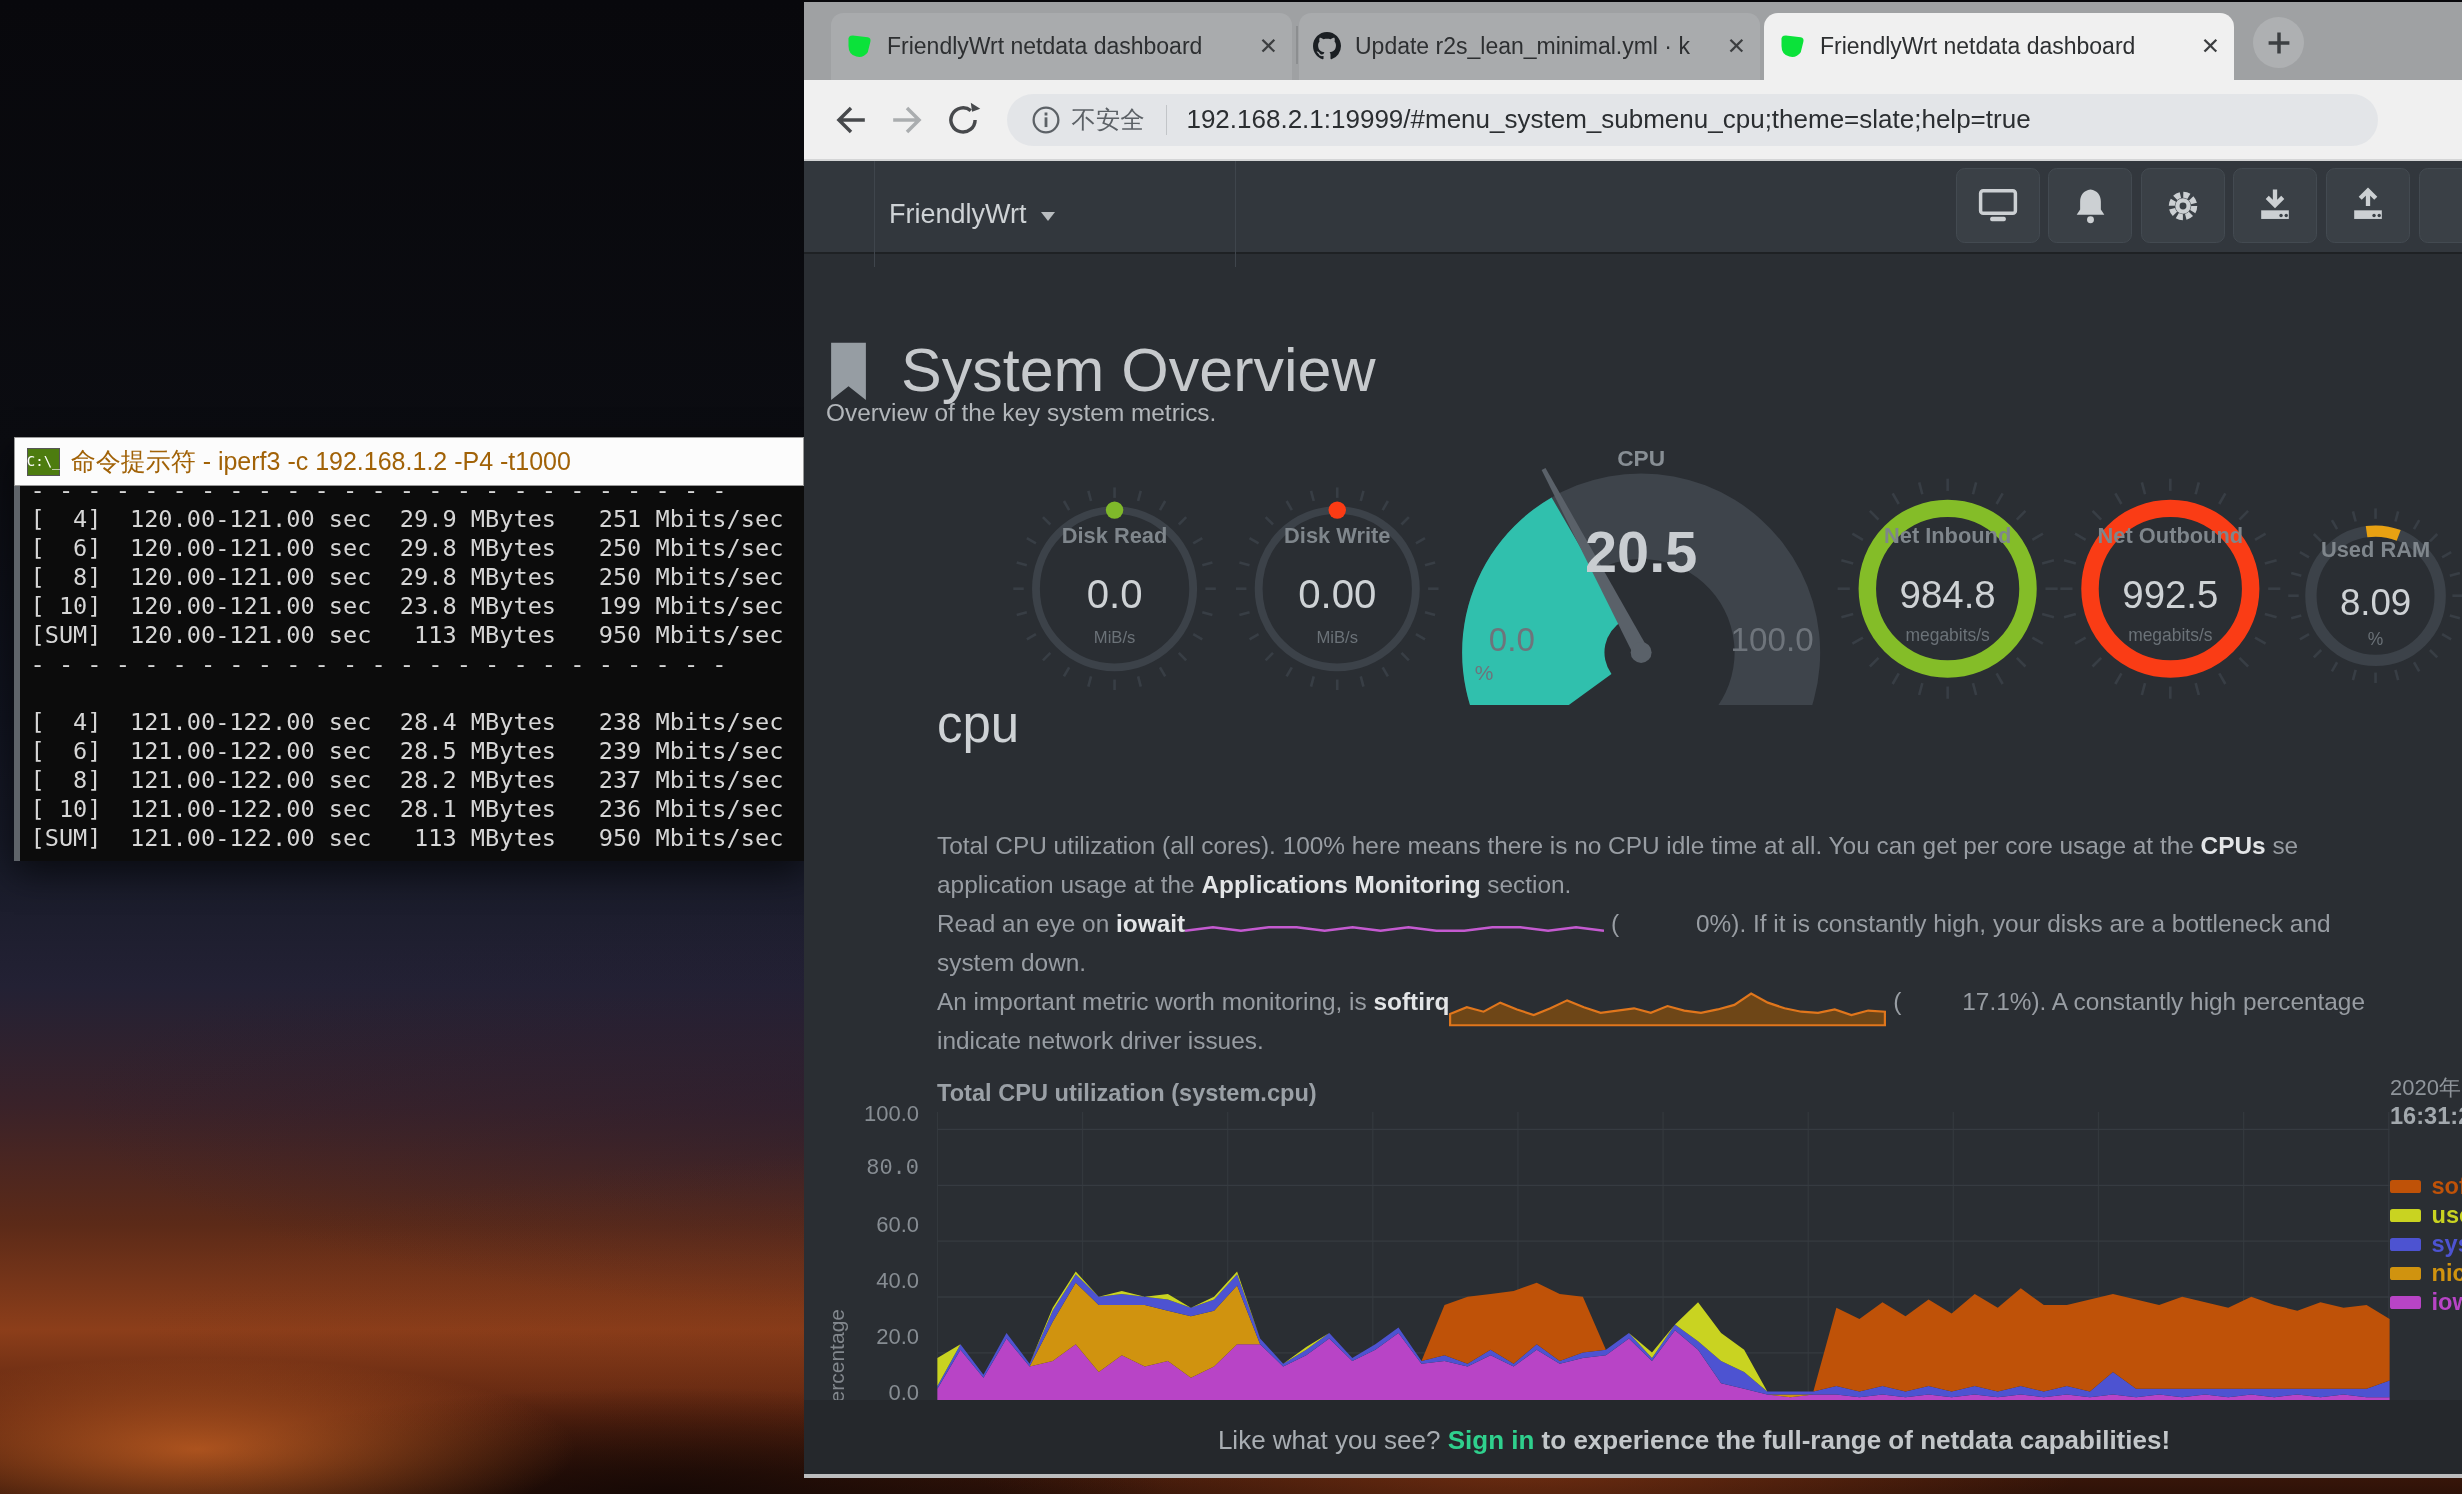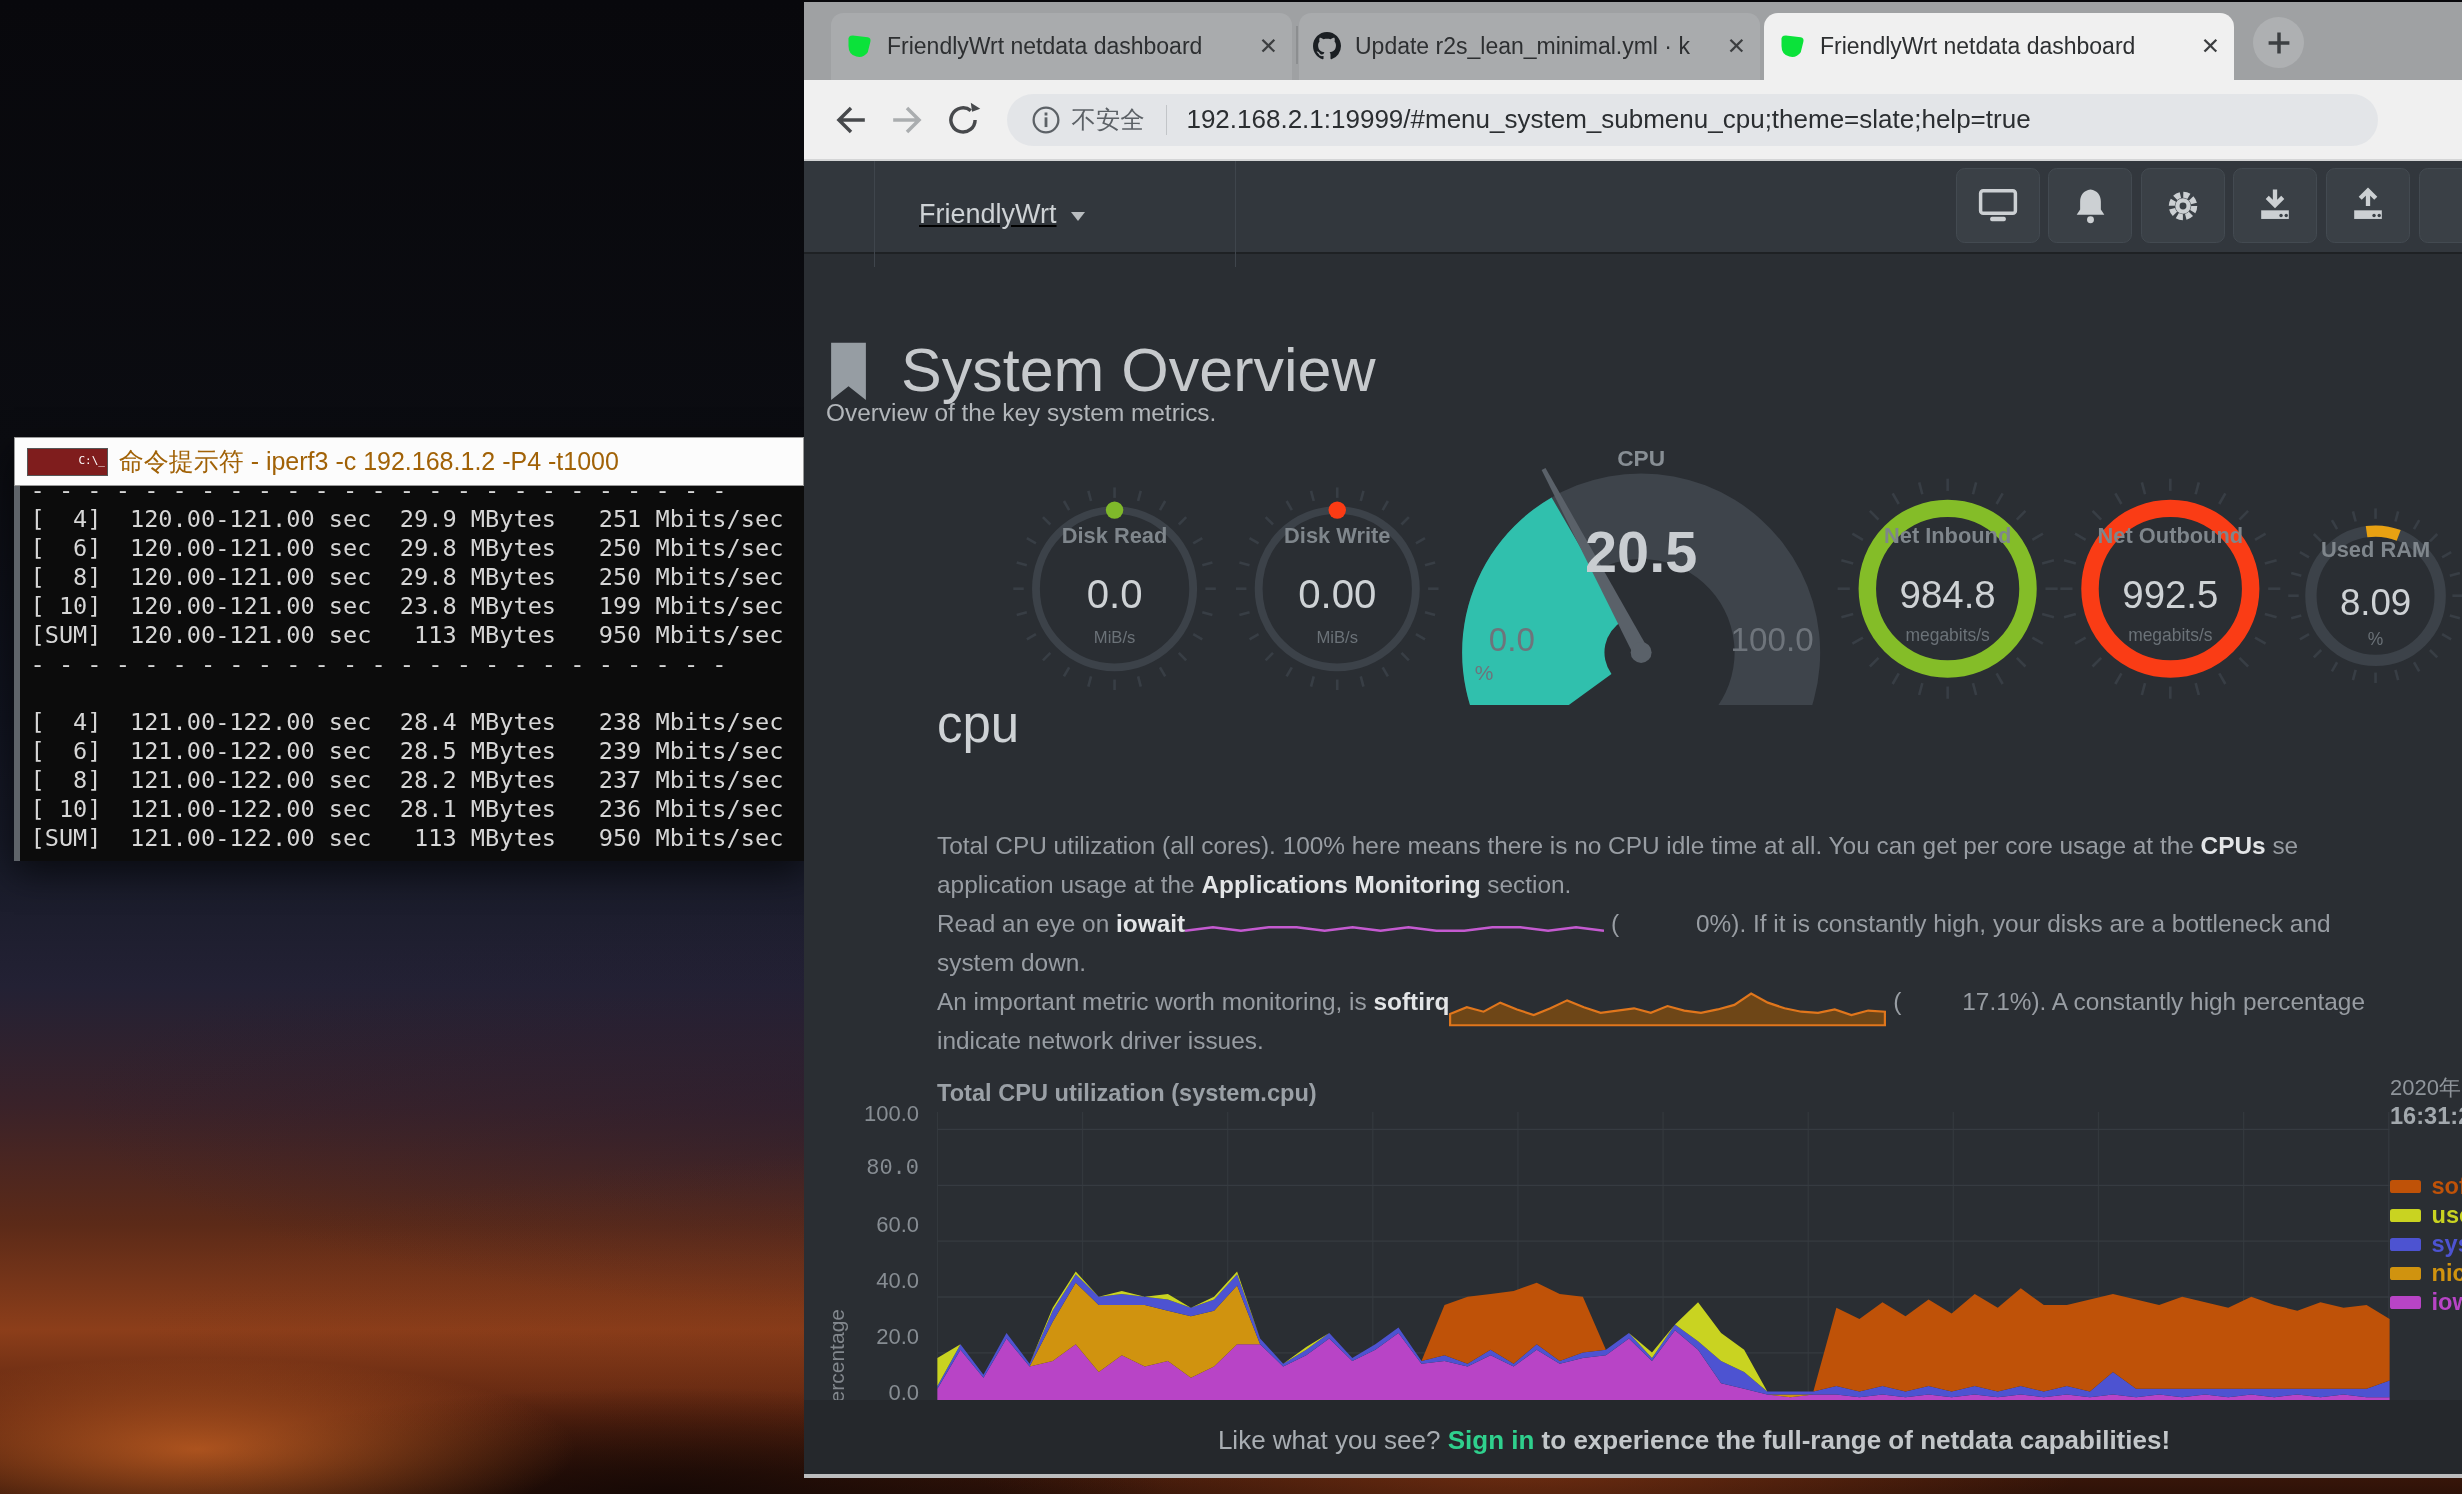--- a/index.html
+++ b/index.html
@@ -13,23 +13,23 @@
       radial-gradient(ellipse 786px 183px at 62% 98%, rgba(186,78,28,.40), transparent 70%),
       radial-gradient(ellipse 1310px 227px at 45% 88%, rgba(120,50,22,.35), transparent 75%),
       radial-gradient(ellipse 1222px 279px at 40% 74%, rgba(36,30,52,.55), transparent 75%),
       linear-gradient(180deg,#08080c 0%,#0b0c11 30%,#111420 48%,#181b29 58%,#232134 66%,
         #3a2229 74%,#5c2a18 82%,#8c3e1a 89%,#57220f 95%,#2e1208 100%);}
   
   .terminal{position:absolute;left:14px;top:437px;width:790px;height:424px;
     box-shadow:0 12.2px 35px rgba(0,0,0,.6);}
   .term-titlebar{position:absolute;left:0;top:0;right:0;height:49px;background:#fcfcfc;
     display:flex;align-items:center;padding-left:12.2px;box-sizing:border-box;border:0.9px solid #9a9a9a;}
-  .term-icon{width:31px;height:26px;background:#7f1d1d;color:#fff;font-size:11px;line-height:8.7px;
+  .term-icon{width:31px;height:26px;background:#4d7c0f;color:#fff;font-size:14px;line-height:8.7px;
     font-family:"DejaVu Sans Mono",monospace;display:inline-flex;align-items:center;justify-content:center;
-    border:0.9px solid #555;margin-right:10.5px;flex:0 0 auto;padding-left:48px;}
+    border:0.9px solid #555;margin-right:10.5px;flex:0 0 auto;}
   .term-title{font-size:25px;color:#a16207;white-space:nowrap;overflow:hidden;}
   .term-body{position:absolute;left:0;top:49px;right:0;bottom:0;background:#0c0c0c;
     border-left:6.1px solid #5f646a;box-sizing:border-box;overflow:hidden;
     font-family:"DejaVu Sans Mono",monospace;font-size:23.6px;line-height:29px;color:#d6d6d6;
     padding:0 0 0 10.5px;white-space:pre;}
   .term-body .tline:first-child{margin-top:-10.5px;}
   
   .browser{position:absolute;left:804px;top:2px;width:1658px;height:1473px;}
   .tabstrip{position:absolute;left:0;top:0;right:0;height:78px;background:#9fa1a3;}
   .tab{position:absolute;top:10.5px;height:67px;display:flex;align-items:center;padding:0 14px;
@@ -51,21 +51,21 @@
   .chip-text{font-size:24.4px;color:#5c6166;margin-left:10.5px;white-space:nowrap;}
   .omnisep{width:1.7px;height:30px;background:#c2c5c8;margin:0 19px 0 21px;}
   .urltext{font-size:26px;color:#2b2e31;white-space:nowrap;overflow:hidden;}
   .toolbar-sliver{position:absolute;right:-15.7px;top:99px;width:38px;height:38px;border-radius:7px;
     background:#84888c;}
   
   .page{position:absolute;left:0;top:159px;right:0;height:1313px;background:#2a2e33;overflow:hidden;}
   .nd-navbar{position:absolute;left:0;top:0;right:0;height:93px;background:#32373d;
     border-bottom:2.6px solid #1e2124;box-sizing:border-box;}
   .nd-brand{position:absolute;left:70px;top:0;height:106px;width:362px;display:flex;align-items:center;
-    padding-left:44px;box-sizing:border-box;border-left:1.7px solid #3f454c;border-right:1.7px solid #3f454c;text-decoration:underline;}
+    padding-left:14px;box-sizing:border-box;border-left:1.7px solid #3f454c;border-right:1.7px solid #3f454c;}
   .nd-brand .host{font-size:27px;color:#ced2d5;}
   .caret{width:0;height:0;border-left:7.9px solid transparent;border-right:7.9px solid transparent;
     border-top:9.6px solid #b8bcbf;margin-left:14px;margin-top:5.2px;}
   .hbtn{position:absolute;top:7px;width:84px;height:75px;background:#3a4046;border:0.9px solid #434a51;
     border-radius:8.7px;box-sizing:border-box;display:flex;align-items:center;justify-content:center;}
   .nd-h1{position:absolute;left:20px;top:129px;display:flex;align-items:flex-start;margin-top:44px;}
   .nd-h1 .txt{font-size:61px;color:#c6c9cc;margin-left:28px;line-height:73px;white-space:nowrap;}
   .nd-sub{position:absolute;left:22px;top:238px;font-size:24.4px;color:#b2b6ba;white-space:nowrap;}
   .nd-h2{position:absolute;left:133px;top:534px;font-size:51px;color:#ced2d5;}
   .paras{position:absolute;left:133px;top:665px;width:1659px;font-size:24.4px;color:#989da3;}

